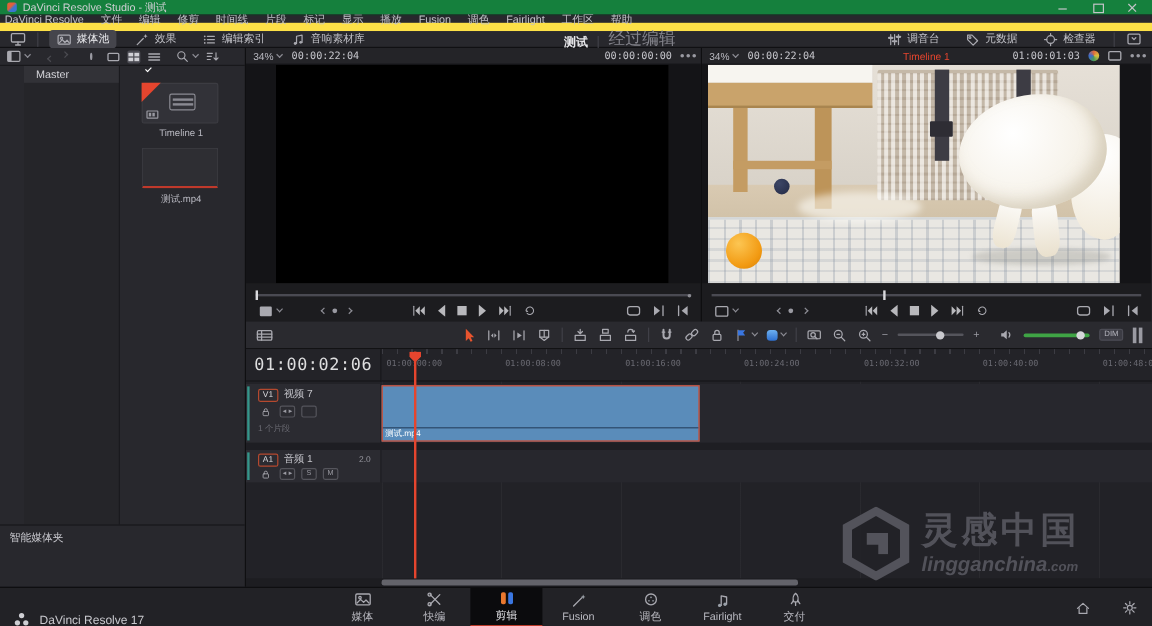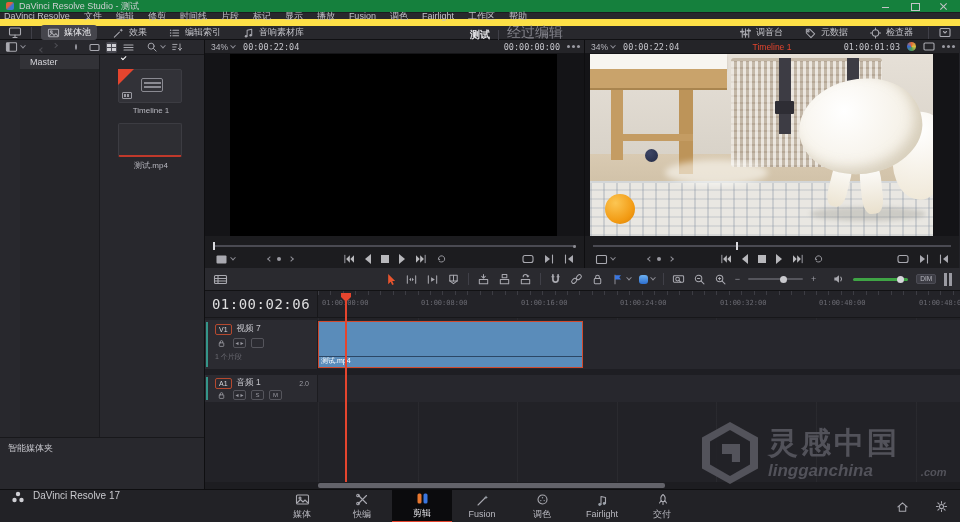--- a/index.html
+++ b/index.html
@@ -164,25 +164,25 @@
 
   
   .watermark{position:absolute;left:702px;top:420px;width:256px;height:66px;display:flex;align-items:center;gap:10px;z-index:5;opacity:.95;}
   .wm-hex{position:relative;width:56px;height:62px;}
   .hexo{position:absolute;inset:0;background:#56565e;clip-path:polygon(50% 0,100% 25%,100% 75%,50% 100%,0 75%,0 25%);}
   .hexi{position:absolute;inset:8px;background:#232328;clip-path:polygon(50% 0,100% 25%,100% 75%,50% 100%,0 75%,0 25%);}
   .hexc{position:absolute;left:20px;top:22px;width:18px;height:18px;background:#56565e;clip-path:polygon(0 0,100% 0,100% 100%,55% 100%,55% 55%,0 55%);}
   .wm-text{line-height:1;}
   .wm-cn{font-size:30px;font-weight:bold;color:#55555d;letter-spacing:3px;}
   .wm-en{font-size:17px;font-weight:bold;font-style:italic;color:#55555d;margin-top:4px;}
-  .wm-suffix{font-size:11px;font-style:italic;color:#55555d;padding-left:48px;}
+  .wm-suffix{font-size:11px;font-style:italic;color:#55555d;}
 
   
   .statusbar{position:absolute;left:0;top:489px;width:960px;height:33px;background:#222226;border-top:1px solid #0e0e10;z-index:10;}
-  .sb-left{position:absolute;left:10px;top:0;height:33px;display:flex;align-items:flex-start;gap:7px;}
+  .sb-left{position:absolute;left:10px;top:0;height:33px;display:flex;align-items:flex-end;gap:7px;}
   .sb-version{font-size:10px;color:#c9c9ce;}
   .tabs{position:absolute;left:272px;top:0;height:33px;display:flex;}
   .page-tab{width:60px;height:33px;display:flex;flex-direction:column;align-items:center;justify-content:center;gap:2px;}
   .page-tab.active{background:#0b0b0d;border-bottom:2px solid var(--accent);}
   .tab-label{font-size:9px;color:#b9b9c0;}
   .page-tab.active .tab-label{color:#e6e6ea;}
   .sb-right{position:absolute;right:12px;top:0;height:33px;display:flex;align-items:center;gap:26px;}
 </style>
 </head>
 <body>

